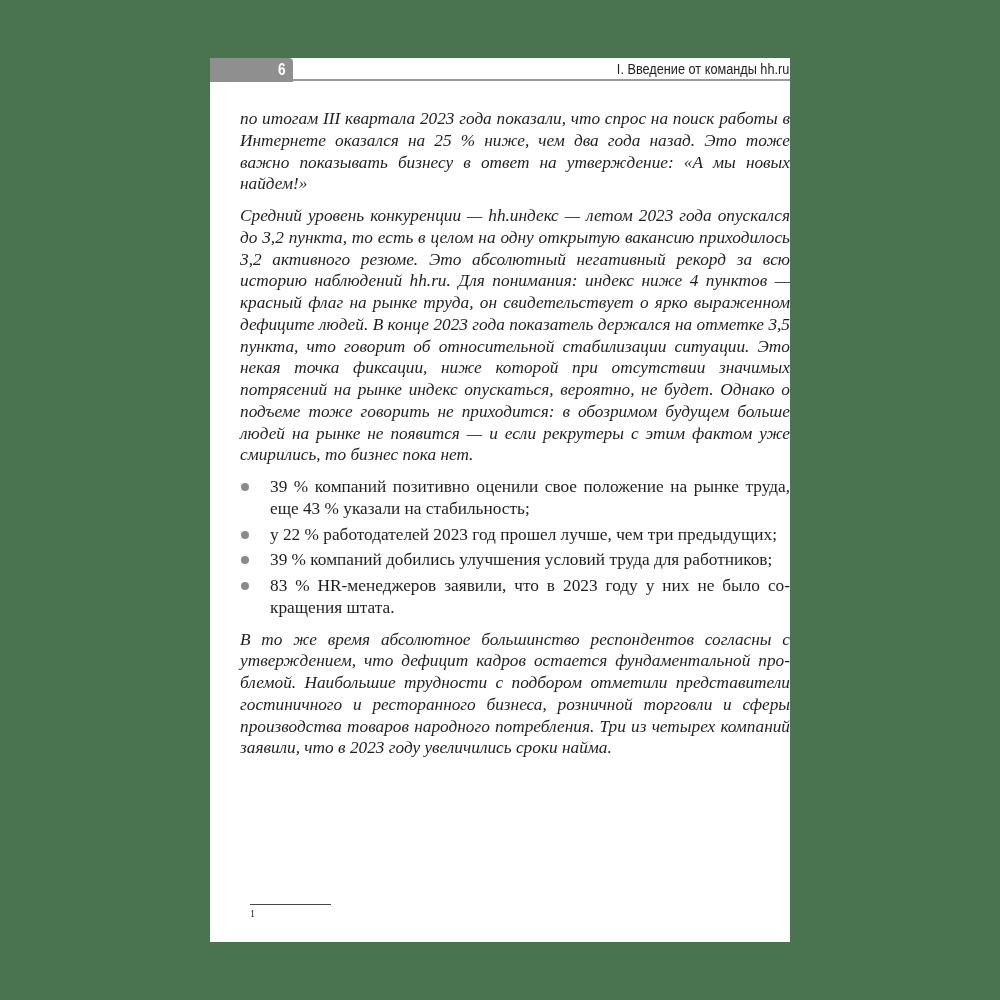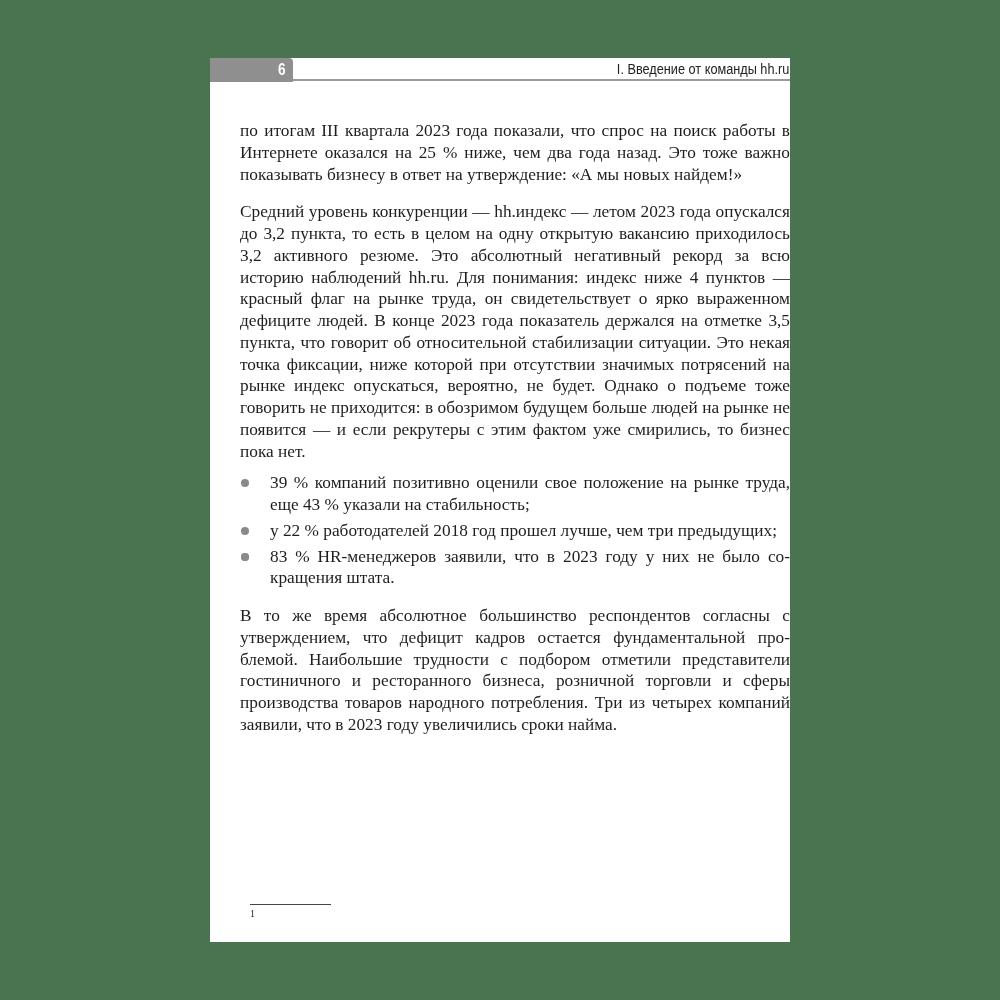--- a/index.html
+++ b/index.html
@@ -27,21 +27,21 @@
     font-size:15.5px; line-height:20px; color:#222;
     transform:scaleX(0.82); transform-origin:right; white-space:nowrap;
   }
   .head-rule {
     position:absolute; left:83px; top:21px; width:497px; height:2px; background:#9a9a9a;
   }
   .content {
     position:absolute; left:30px; top:46px; width:550px;
     font-size:17.3px; line-height:21.75px; color:#1e1e1e;
   }
-  .para { margin:16px 0 10px 0; text-align:justify; hyphens:manual; }
+  .para { margin:4px 0 10px 0; text-align:justify; hyphens:manual;font-style:italic; }
   .bullets { list-style:none; margin:0 0 10px 0; padding:0;font-family:Liberation Serif, serif; }
   .bullet-item {
     position:relative; padding-left:30px; margin:0 0 4px 0; text-align:justify;
   }
   .bullet-dot {
     position:absolute; left:1px; top:7px; width:8px; height:8px; border-radius:50%;
     background:#8a8a8a;
   }
   sup { font-size:10px; vertical-align:top; position:relative; top:-2px; }
   .fn-rule {
@@ -64,22 +64,22 @@
     </div>
     <span class="running-head">I. Введение от команды hh.ru</span>
     <div class="head-rule"></div>
   </div>
 
   <div class="content">
     <p class="para">по итогам III квартала 2023 года показали, что спрос на поиск работы в Интернете оказался на 25 % ниже, чем два года назад. Это тоже важно показывать бизнесу в ответ на утверждение: «А мы новых найдем!»</p>
     <p class="para">Средний уровень конкуренции — hh.индекс — летом 2023 года опу­скался до 3,2 пункта, то есть в целом на одну открытую вакансию приходилось 3,2 активного резюме. Это абсолютный негативный ре­корд за всю историю наблюдений hh.ru. Для понимания: индекс ниже 4 пунктов — красный флаг на рынке труда, он свидетельствует о ярко выраженном дефиците людей. В конце 2023 года показатель держался на отметке 3,5 пункта, что говорит об относительной стабилизации ситуации. Это некая точка фиксации, ниже которой при отсутствии значимых потрясений на рынке индекс опускаться, вероятно, не будет. Однако о подъеме тоже говорить не приходится: в обозримом будущем больше людей на рынке не появится — и если рекрутеры с этим фактом уже смирились, то бизнес пока нет.</p>
     <ul class="bullets">
       <li class="bullet-item"><span class="bullet-dot"></span><span>39 % компаний позитивно оценили свое положение на рынке труда, еще 43 % указали на стабильность;</span></li>
-      <li class="bullet-item"><span class="bullet-dot"></span><span>у 22 % работодателей 2018 год прошел лучше, чем три предыдущих;</span></li>
-      <li class="bullet-item"><span class="bullet-dot"></span></li>
+      <li class="bullet-item"><span class="bullet-dot"></span><span>у 22 % работодателей 2023 год прошел лучше, чем три предыдущих;</span></li>
+      <li class="bullet-item"><span class="bullet-dot"></span><span>39 % компаний добились улучшения условий труда для работников;</span></li>
       <li class="bullet-item"><span class="bullet-dot"></span><span>83 % HR-менеджеров заявили, что в 2023 году у них не было со­кращения штата.</span></li>
     </ul>
     <p class="para">В то же время абсолютное большинство респондентов согласны с утверждением, что дефицит кадров остается фундаментальной про­блемой. Наибольшие трудности с подбором отметили представители гостиничного и ресторанного бизнеса, розничной торговли и сферы производства товаров народного потребления. Три из четырех ком­паний заявили, что в 2023 году увеличились сроки найма.</p>
   </div>
 
   <div class="fn-rule"></div>
   <div class="footnote">
     <span class="fn-mark">1</span>
     <span class="fn-text">Опрос был проведен с 7 по 30 ноября 2023 года среди 529 респондентов из ключевых сфер бизнеса.</span>
   </div>

